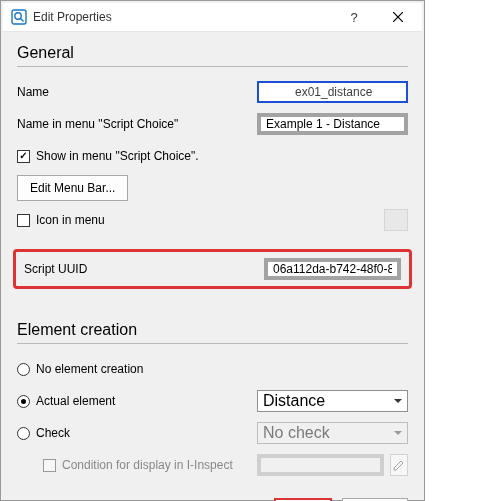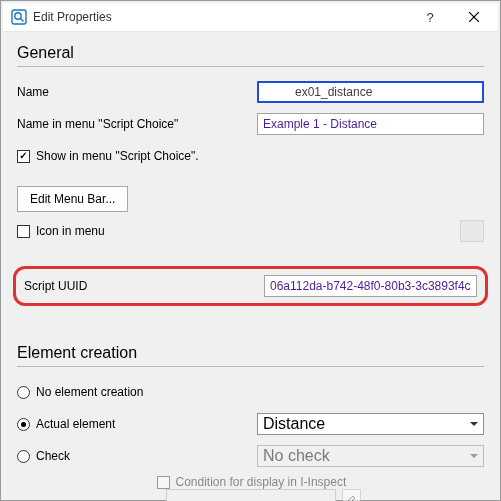--- a/index.html
+++ b/index.html
@@ -5,21 +5,21 @@
   * { box-sizing: border-box; margin: 0; padding: 0; }
   body {
     font-family: "Segoe UI", Tahoma, sans-serif;
     font-size: 12px;
     background: #fff;
     width: 501px;
     height: 501px;
     overflow: hidden;
   }
   .dialog {
-    width: 501px;
+    width: 425px;
     height: 501px;
     background: #f0f0f0;
     border: 1px solid #999;
     display: flex;
     flex-direction: column;
     padding: 2px;
     justify-content: space-between;
   }
   .title-bar {
     background: #fff;
@@ -59,26 +59,26 @@
   .row {
     display: flex;
     align-items: center;
     min-height: 26px;
   }
   .row .lbl { width: 240px; color: #000; display: flex; align-items: center; gap: 6px; }
   .row .ctrl { flex: 1; }
   input.text {
     width: 100%;
     height: 22px;
-    border: 1px solid #a3a3a3;
+    border: 4px solid #a3a3a3;
     background: #fff;
     padding: 0 5px;
     font-family: inherit;
     font-size: 12px;
-    color: #4c1d95;
+    color: #000000;
   }
   input.text.highlight {
     border: 2px solid #1d4ed8;
     color: #404040;
     padding-left: 36px;
   }
   .checkbox, .radio {
     width: 13px; height: 13px;
     border: 1px solid #333;
     background: #fff;
@@ -100,32 +100,31 @@
   .btn {
     height: 26px;
     border: 1px solid #a8a8a8;
     background: #fdfdfd;
     padding: 3px 12px;
     font-family: inherit;
     font-size: 12px;
     display: inline-flex;
     align-items: center;
     justify-content: center;
-    margin-top: 11px;
   }
   .icon-placeholder {
     width: 24px; height: 22px;
     background: #e8e8e8;
     border: 1px solid #d4d4d4;
   }
   .highlight-box {
     border: 3px solid #d33;
-    border-radius: 12px;
+    border-radius: 4px;
     padding: 6px 8px;
-    margin: 16px -4px;
+    margin: 10px -4px;
   }
   .select {
     width: 100%;
     height: 22px;
     border: 1px solid #8f8f8f;
     background: #fff;
     padding: 0 5px;
     display: flex;
     align-items: center;
     justify-content: space-between;
@@ -144,21 +143,21 @@
     border-top: 4px solid #333;
   }
   .footer {
     padding: 10px 14px 12px 0;
     display: flex;
     justify-content: flex-end;
     gap: 10px;
   }
   .btn.ok { border: 2px solid #d33; width: 58px; }
   .btn.cancel { width: 66px; }
-  .indent { padding-left: 26px; flex-direction: column; }
+  .indent { padding-left: 26px; }
   .edit-icon-btn {
     width: 22px; height: 22px;
     border: 1px solid #bdbdbd;
     background: #fdfdfd;
     display: flex; align-items: center; justify-content: center;
     margin-left: 6px;
     opacity: 0.55;
   }
 </style>
 </head>

